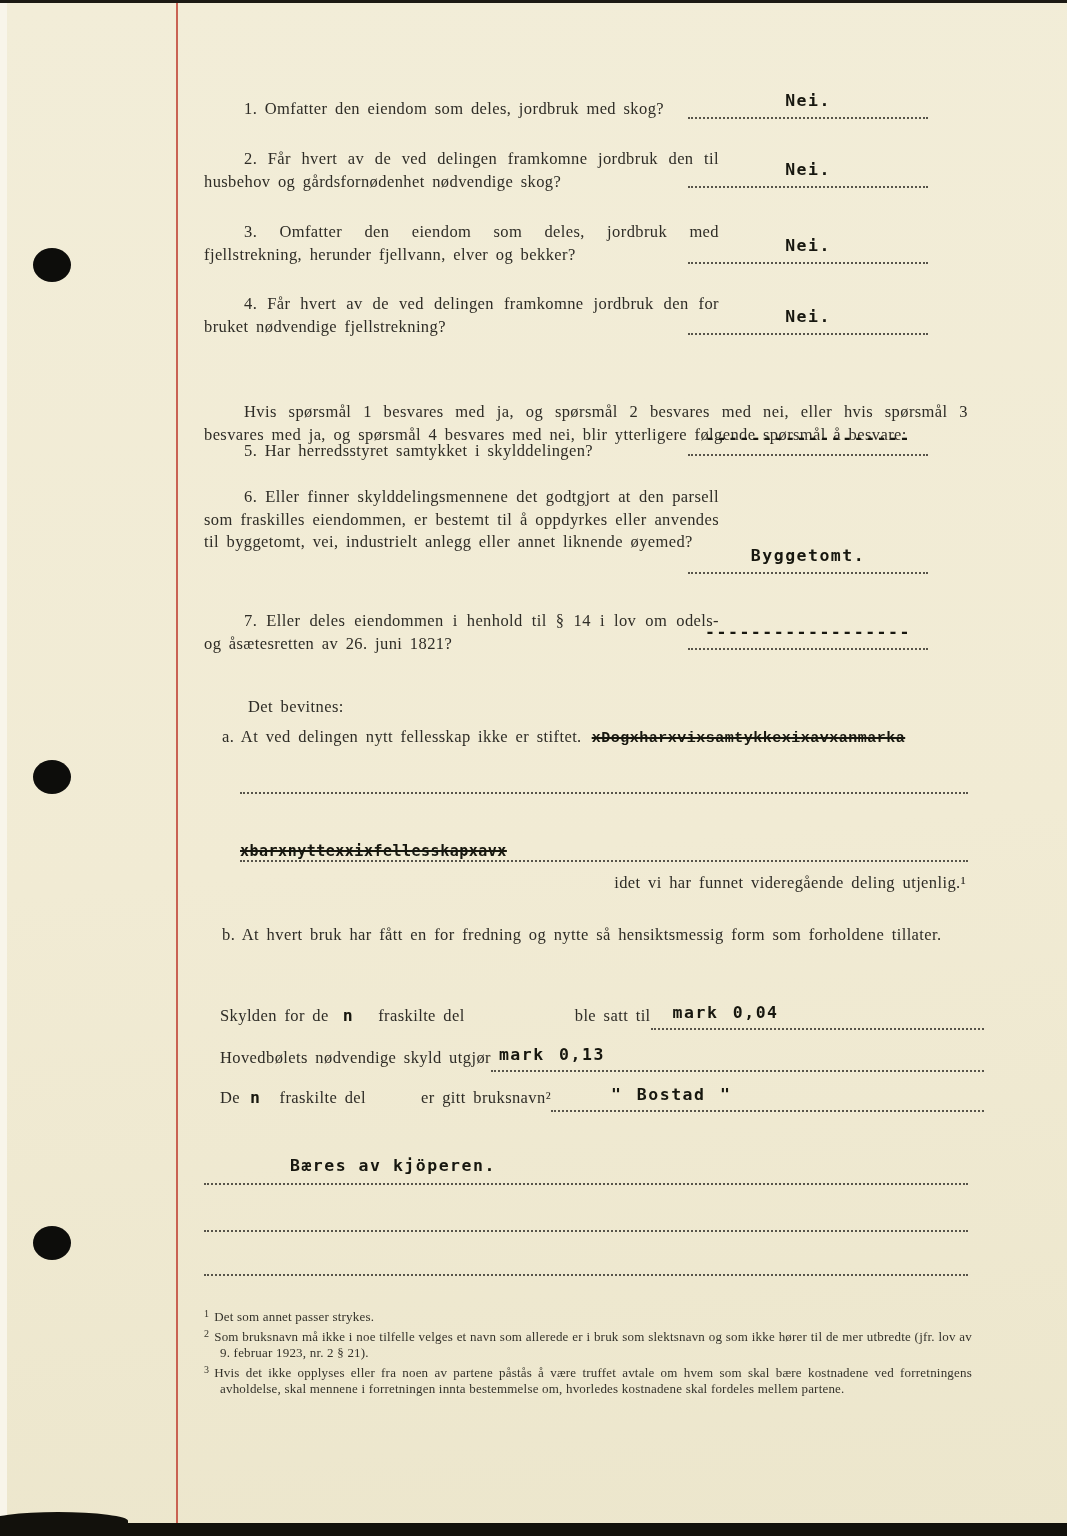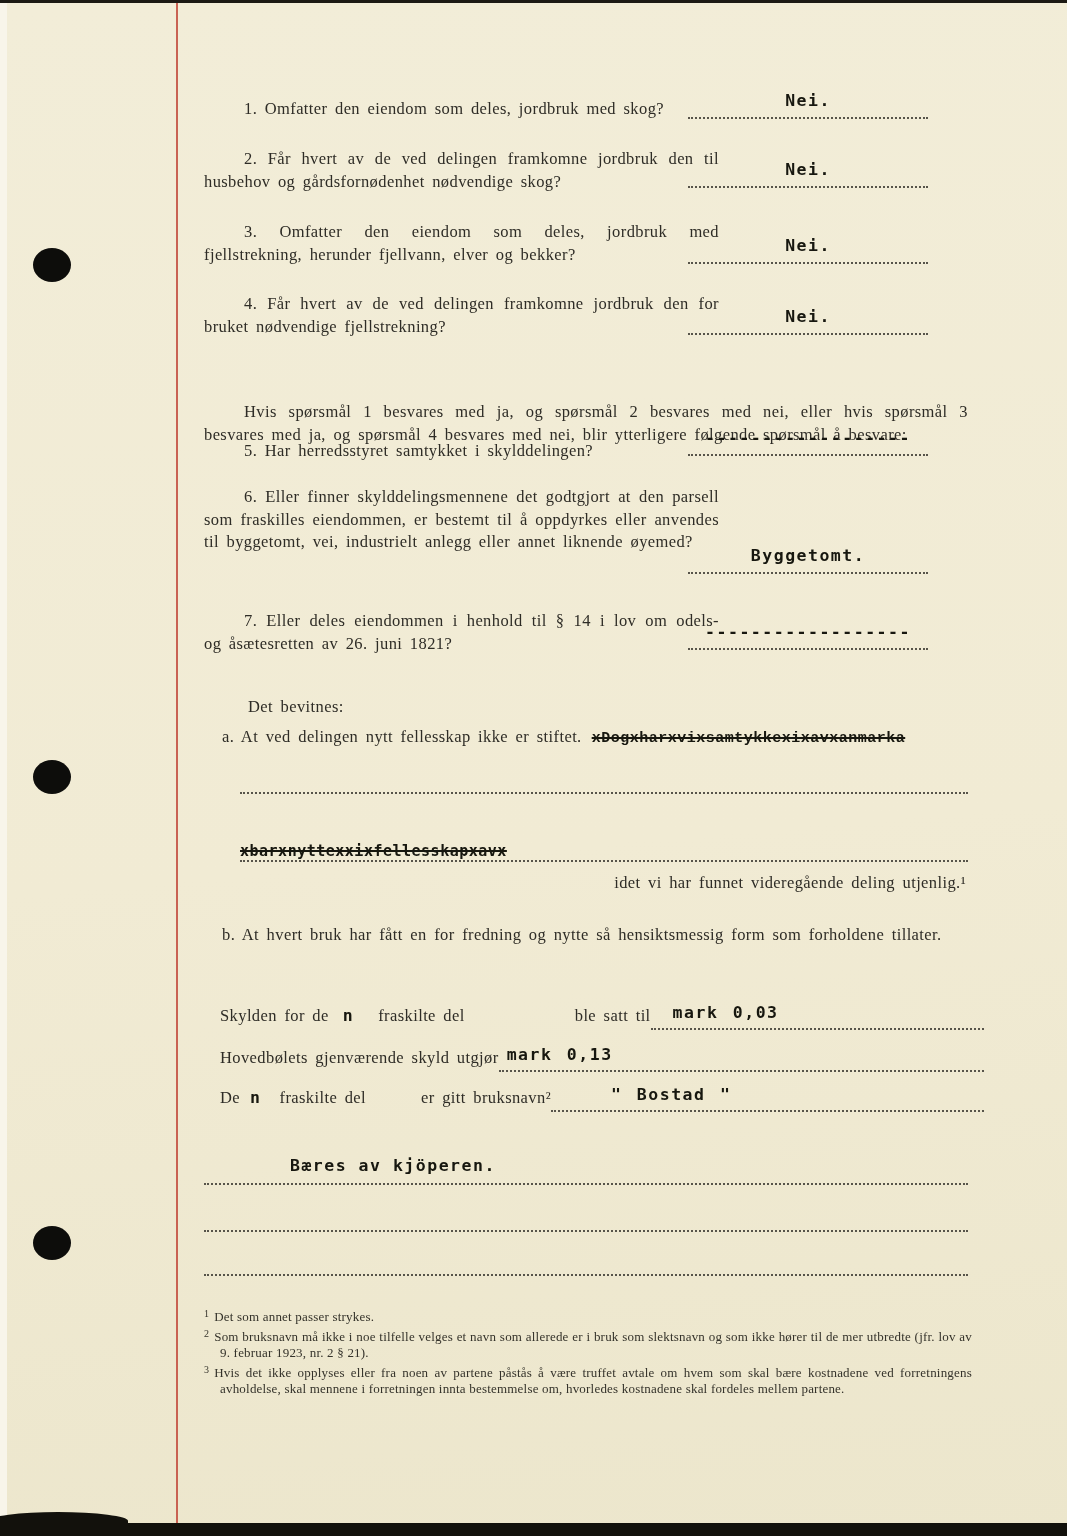--- a/index.html
+++ b/index.html
@@ -126,26 +126,26 @@
   <p class="printed" id="idet">idet vi har funnet videregående deling utjenlig.¹</p>
 
   <p class="printed hang" id="bline">b. At hvert bruk har fått en for fredning og nytte så hensiktsmessig form som forholdene tillater.</p>
 
   <div class="frow" id="skyldrow">
     <span>Skylden for de</span>
     <span class="typed ml14">n</span>
     <span class="ml24">fraskilte del</span>
     <span class="ml110">ble satt til</span>
     <span class="dotspan">
-        <span class="typed pl22">mark 0,03</span>
+        <span class="typed pl22">mark 0,04</span>
       </span>
   </div>
 
   <div class="frow" id="hovedrow">
-    <span>Hovedbølets gjenværende skyld utgjør</span>
+    <span>Hovedbølets nødvendige skyld utgjør</span>
     <span class="dotspan">
         <span class="typed pl8">mark 0,13</span>
       </span>
   </div>
 
   <div class="frow" id="derow">
     <span>De</span>
     <span class="typed ml10">n</span>
     <span class="ml18">fraskilte del</span>
     <span class="ml55">er gitt bruksnavn²</span>

